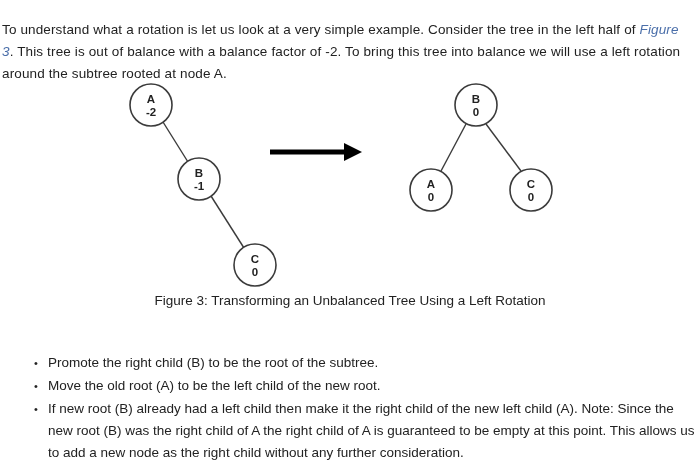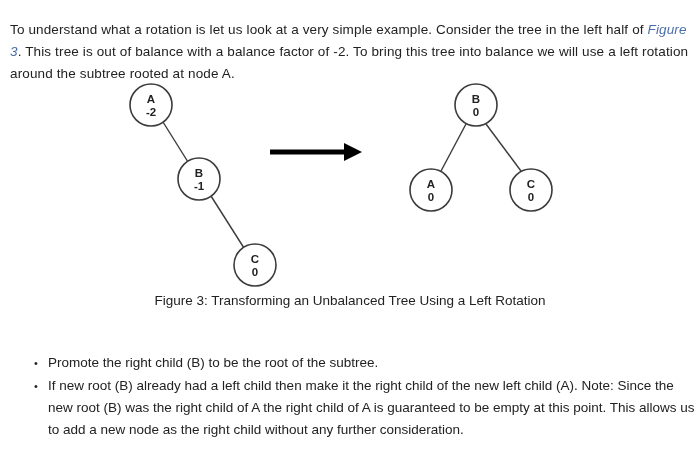--- a/index.html
+++ b/index.html
@@ -17,21 +17,21 @@
     -webkit-font-smoothing: antialiased;
   }
   .page {
     position: absolute;
     left: 0; top: 0;
     width: 700px;
     height: 461px;
   }
   .para {
     position: absolute;
-    left: 10px;
+    left: 2px;
     width: 690px;
     font-size: 13.5px;
     line-height: 22px;
     color: #222222;
     letter-spacing: 0.01em;
   }
   #intro-para { top: 5px; }
   #intro-para .link {
     color: #4a6ea9;
     font-style: italic;
@@ -164,16 +164,17 @@
         </g>
       </g>
     </svg>
   </div>
 
   <div class="figure-caption">Figure 3: Transforming an Unbalanced Tree Using a Left Rotation</div>
 
 
   <ul class="bullets">
     <li>Promote the right child (B) to be the root of the subtree.</li>
+    <li>Move the old root (A) to be the left child of the new root.</li>
     <li>If new root (B) already had a left child then make it the right child of the new left child (A). Note: Since the new root (B) was the right child of A the right child of A is guaranteed to be empty at this point. This allows us to add a new node as the right child without any further consideration.</li>
   </ul>
 
 </div>
 
 </body></html>

